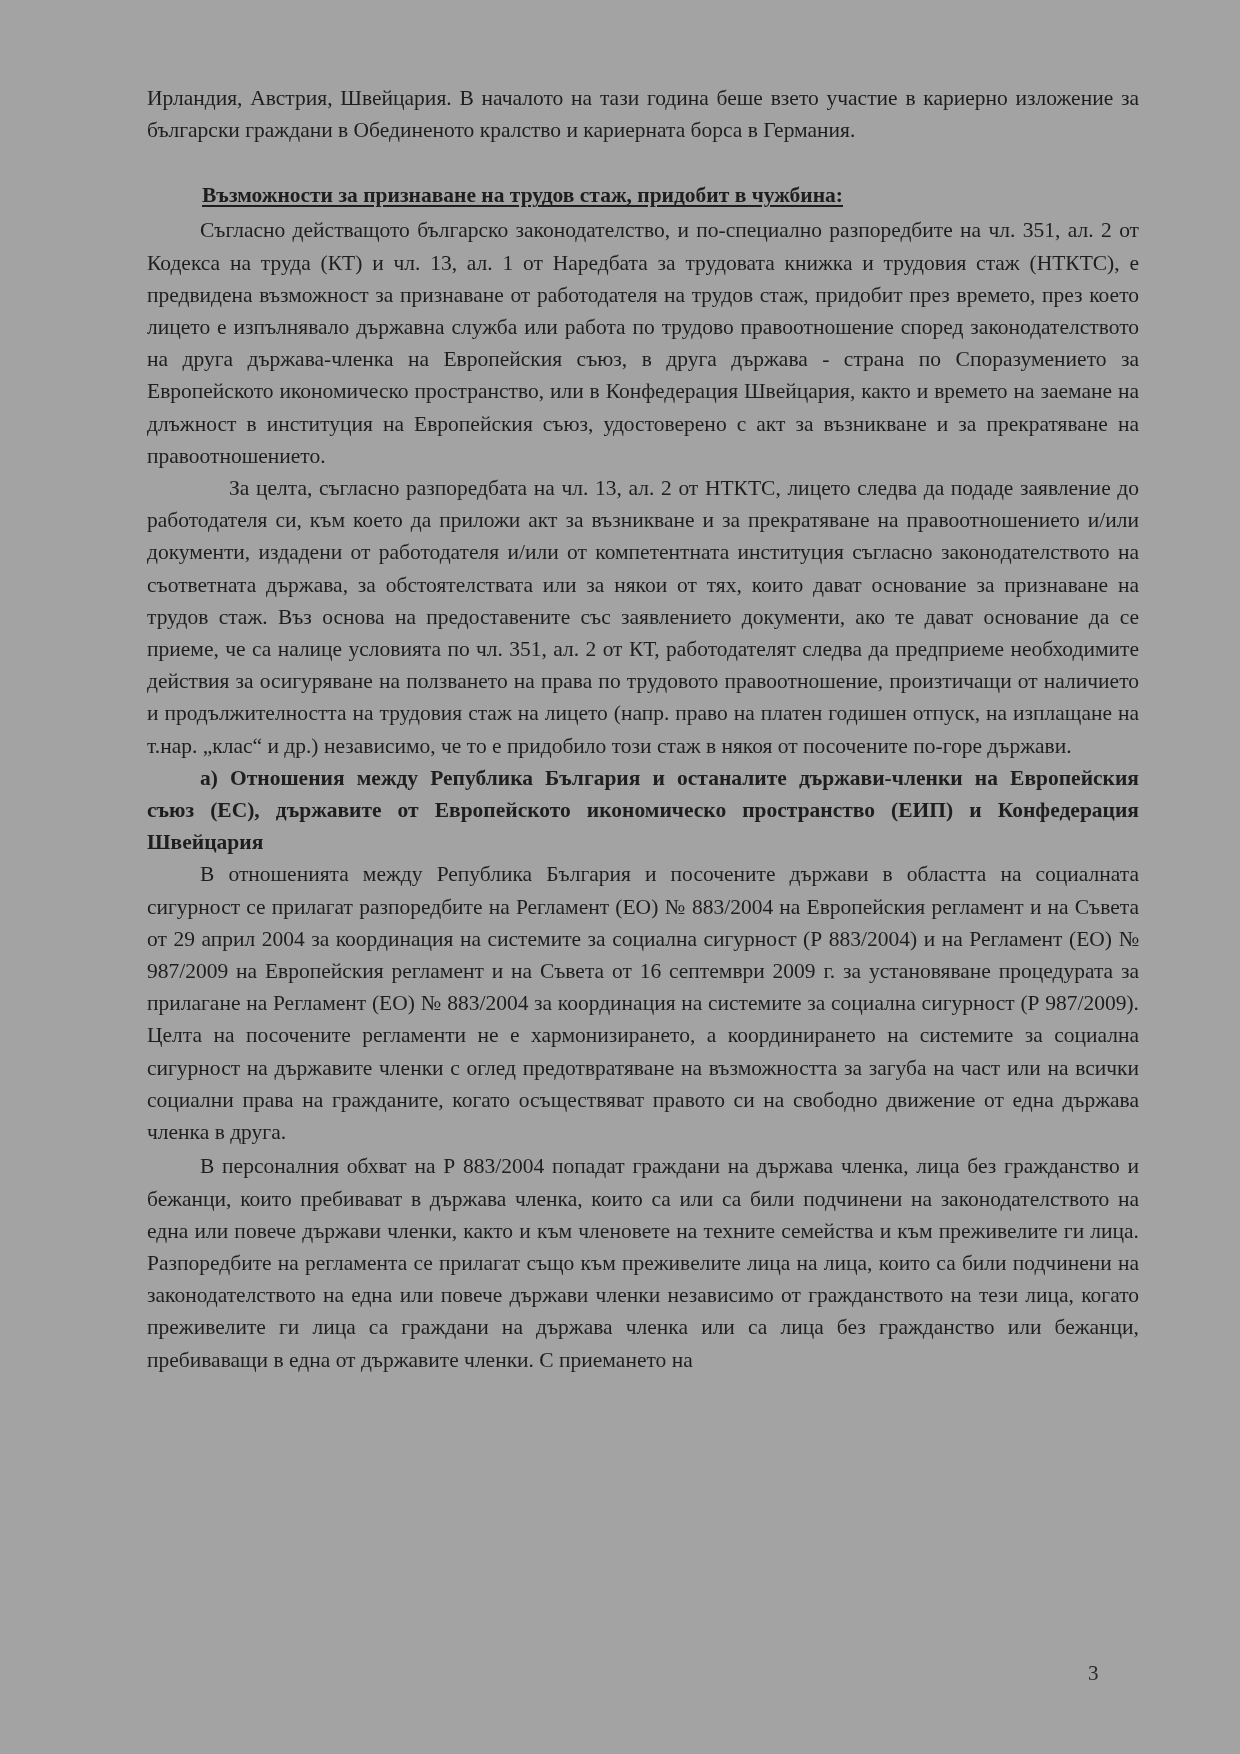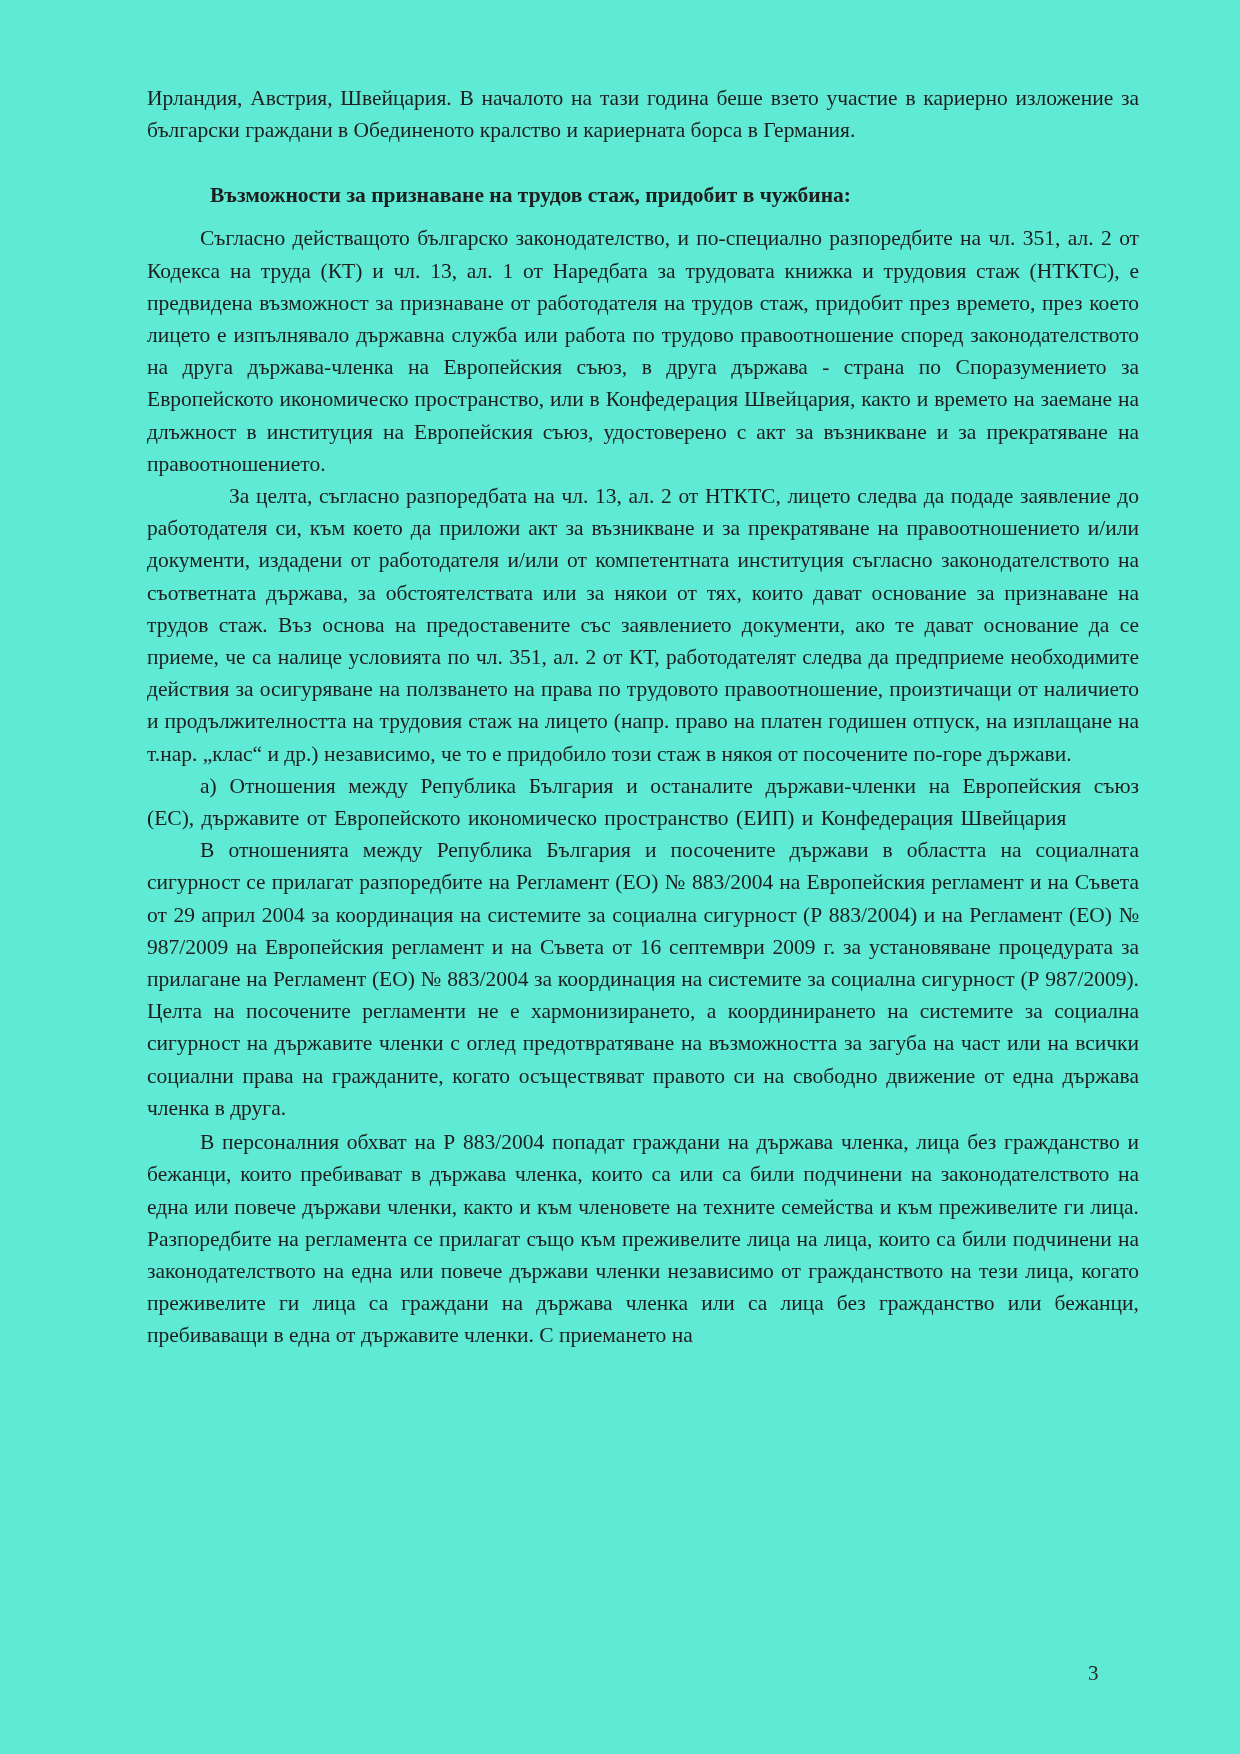--- a/index.html
+++ b/index.html
@@ -1,35 +1,35 @@
 <!DOCTYPE html>
 <html><head>
 <meta charset="utf-8">
 <style>
   html, body { margin: 0; padding: 0; background: #ffffff; }
   body { width: 1240px; height: 1754px; position: relative; overflow: hidden; }
   .page {
     position: absolute; left: 0; top: 0; width: 1240px; height: 1754px;
-    background: #5eead4;
+    background: #a3a3a3;
   }
   .content {
     position: absolute; left: 147px; top: 82px; width: 992px;
     font-family: "Liberation Serif", "DejaVu Serif", serif;
     font-size: 21.5px; line-height: 32.2px; color: #1e1e1e;
   }
   p { margin: 0; text-align: justify; text-align-last: left; }
   .indent { text-indent: 53px; }
   .indent2 { text-indent: 82px; }
   .heading {
-    font-weight: bold; text-decoration-thickness: 2px;
-    text-underline-offset: 3px; margin: 12px;
+    font-weight: bold; text-decoration: underline; text-decoration-thickness: 2px;
+    text-underline-offset: 3px; margin: 4px;
   }
   .h1 { padding-left: 51px; margin-top: 34px; line-height: 30px; }
   .h2 { padding-left: 58px; margin-top: 36px; line-height: 30px; }
-  .boldpara { font-weight: normal; text-indent: 53px; word-spacing: 2px; }
+  .boldpara { font-weight: bold; text-indent: 53px; word-spacing: 2px; }
   .page-number {
     position: absolute; left: 1088px; top: 1661px;
     font-family: "Liberation Serif", "DejaVu Serif", serif; font-size: 21px; color: #2a2a2a;
   }
   .gap-small { height: 2px; }
 </style>
 </head>
 <body>
 
 <div class="page">

